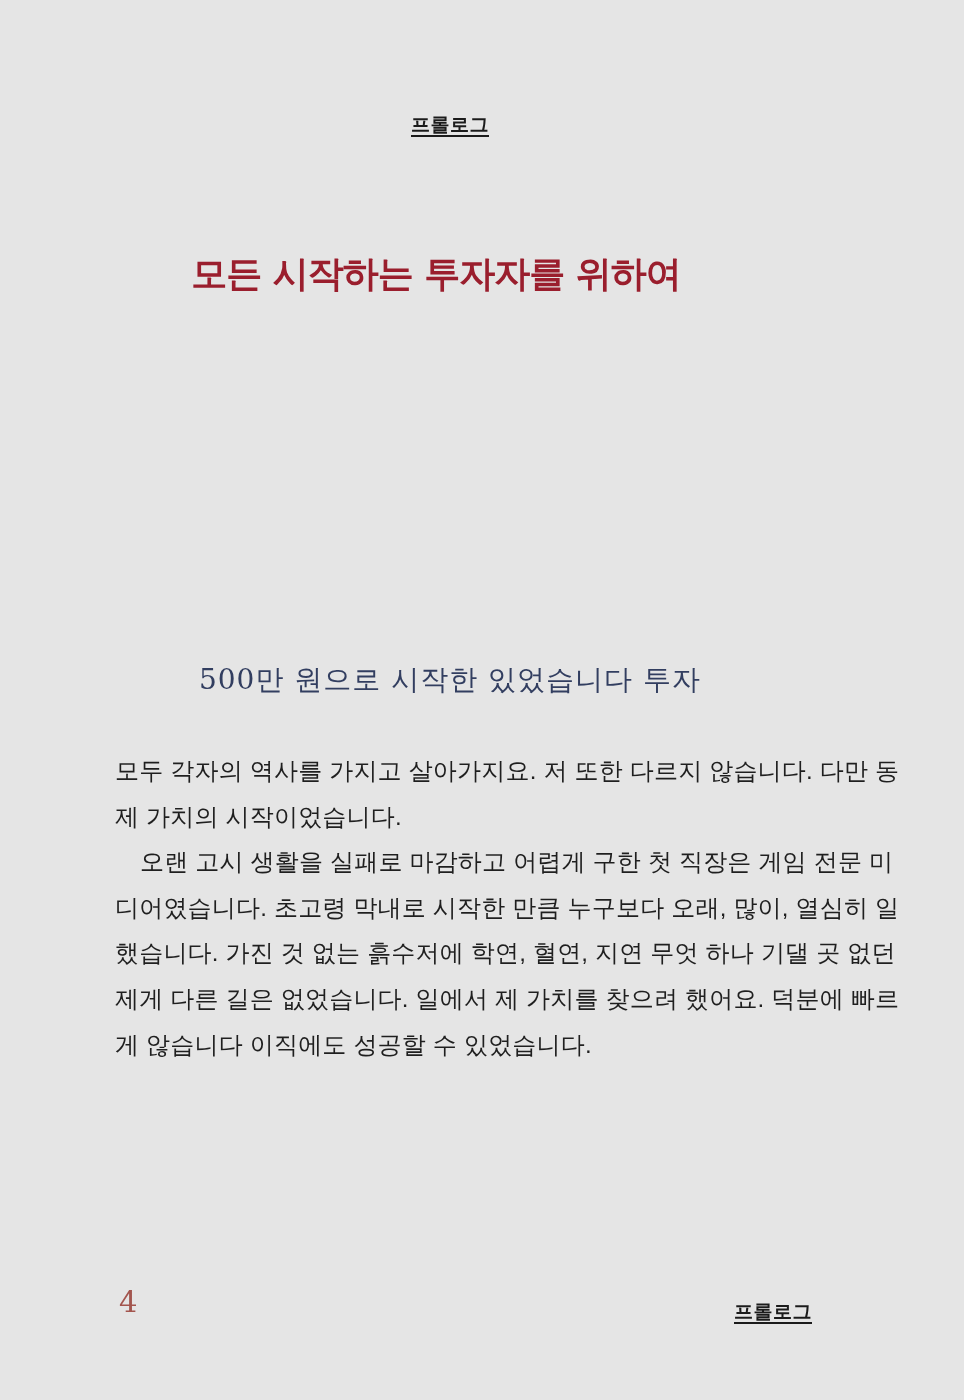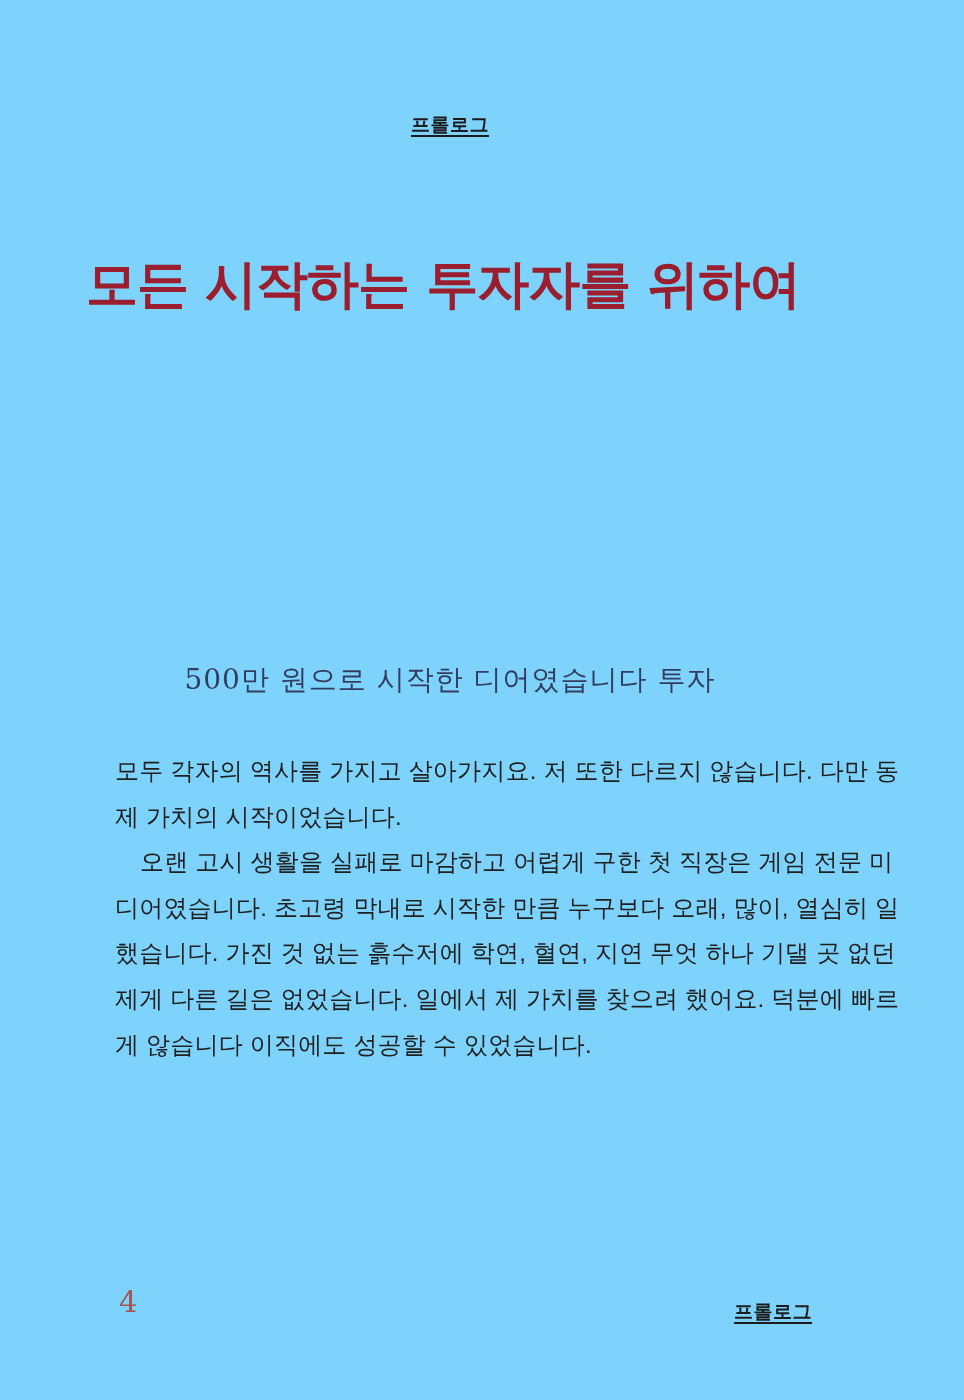--- a/index.html
+++ b/index.html
@@ -9,21 +9,21 @@
   body {
     width: 964px;
     height: 1400px;
     background: #ffffff;
     position: relative;
     overflow: hidden;
   }
   .page {
     position: absolute;
     inset: 0;
-    background: #7dd3fc;
+    background: #e5e5e5;
   }
 
   
   .running-header {
     position: absolute;
     top: 112px;
     left: 100px;
     width: 700px;
     text-align: center;
     font-family: "DejaVu Sans", "Liberation Sans", sans-serif;
@@ -41,21 +41,21 @@
   
   .title {
     position: absolute;
     top: 250px;
     left: 86px;
     width: 700px;
     margin: 0;
     text-align: center;
     font-family: "DejaVu Serif", "Liberation Serif", serif;
     font-weight: 700;
-    font-size: 52px;
+    font-size: 36px;
     letter-spacing: -1px;
     color: #9a1e2d;
     white-space: nowrap;
   }
 
   
   .subtitle {
     position: absolute;
     top: 661px;
     left: 100px;
@@ -119,21 +119,21 @@
 <body>
 
 <div class="page">
 
   <div class="running-header">
     <span class="underlined">프롤로그</span>
   </div>
 
   <h1 class="title">모든 시작하는 투자자를 위하여</h1>
 
-  <h2 class="subtitle">500만 원으로 시작한 디어였습니다 투자</h2>
+  <h2 class="subtitle">500만 원으로 시작한 있었습니다 투자</h2>
 
   <div class="body-text">
     <div class="line">모두 각자의 역사를 가지고 살아가지요. 저 또한 다르지 않습니다. 다만 동</div>
     <div class="line last">제 가치의 시작이었습니다.</div>
     <div class="line indent">오랜 고시 생활을 실패로 마감하고 어렵게 구한 첫 직장은 게임 전문 미</div>
     <div class="line">디어였습니다. 초고령 막내로 시작한 만큼 누구보다 오래, 많이, 열심히 일</div>
     <div class="line">했습니다. 가진 것 없는 흙수저에 학연, 혈연, 지연 무엇 하나 기댈 곳 없던</div>
     <div class="line">제게 다른 길은 없었습니다. 일에서 제 가치를 찾으려 했어요. 덕분에 빠르</div>
     <div class="line last">게 않습니다 이직에도 성공할 수 있었습니다.</div>
   </div>

